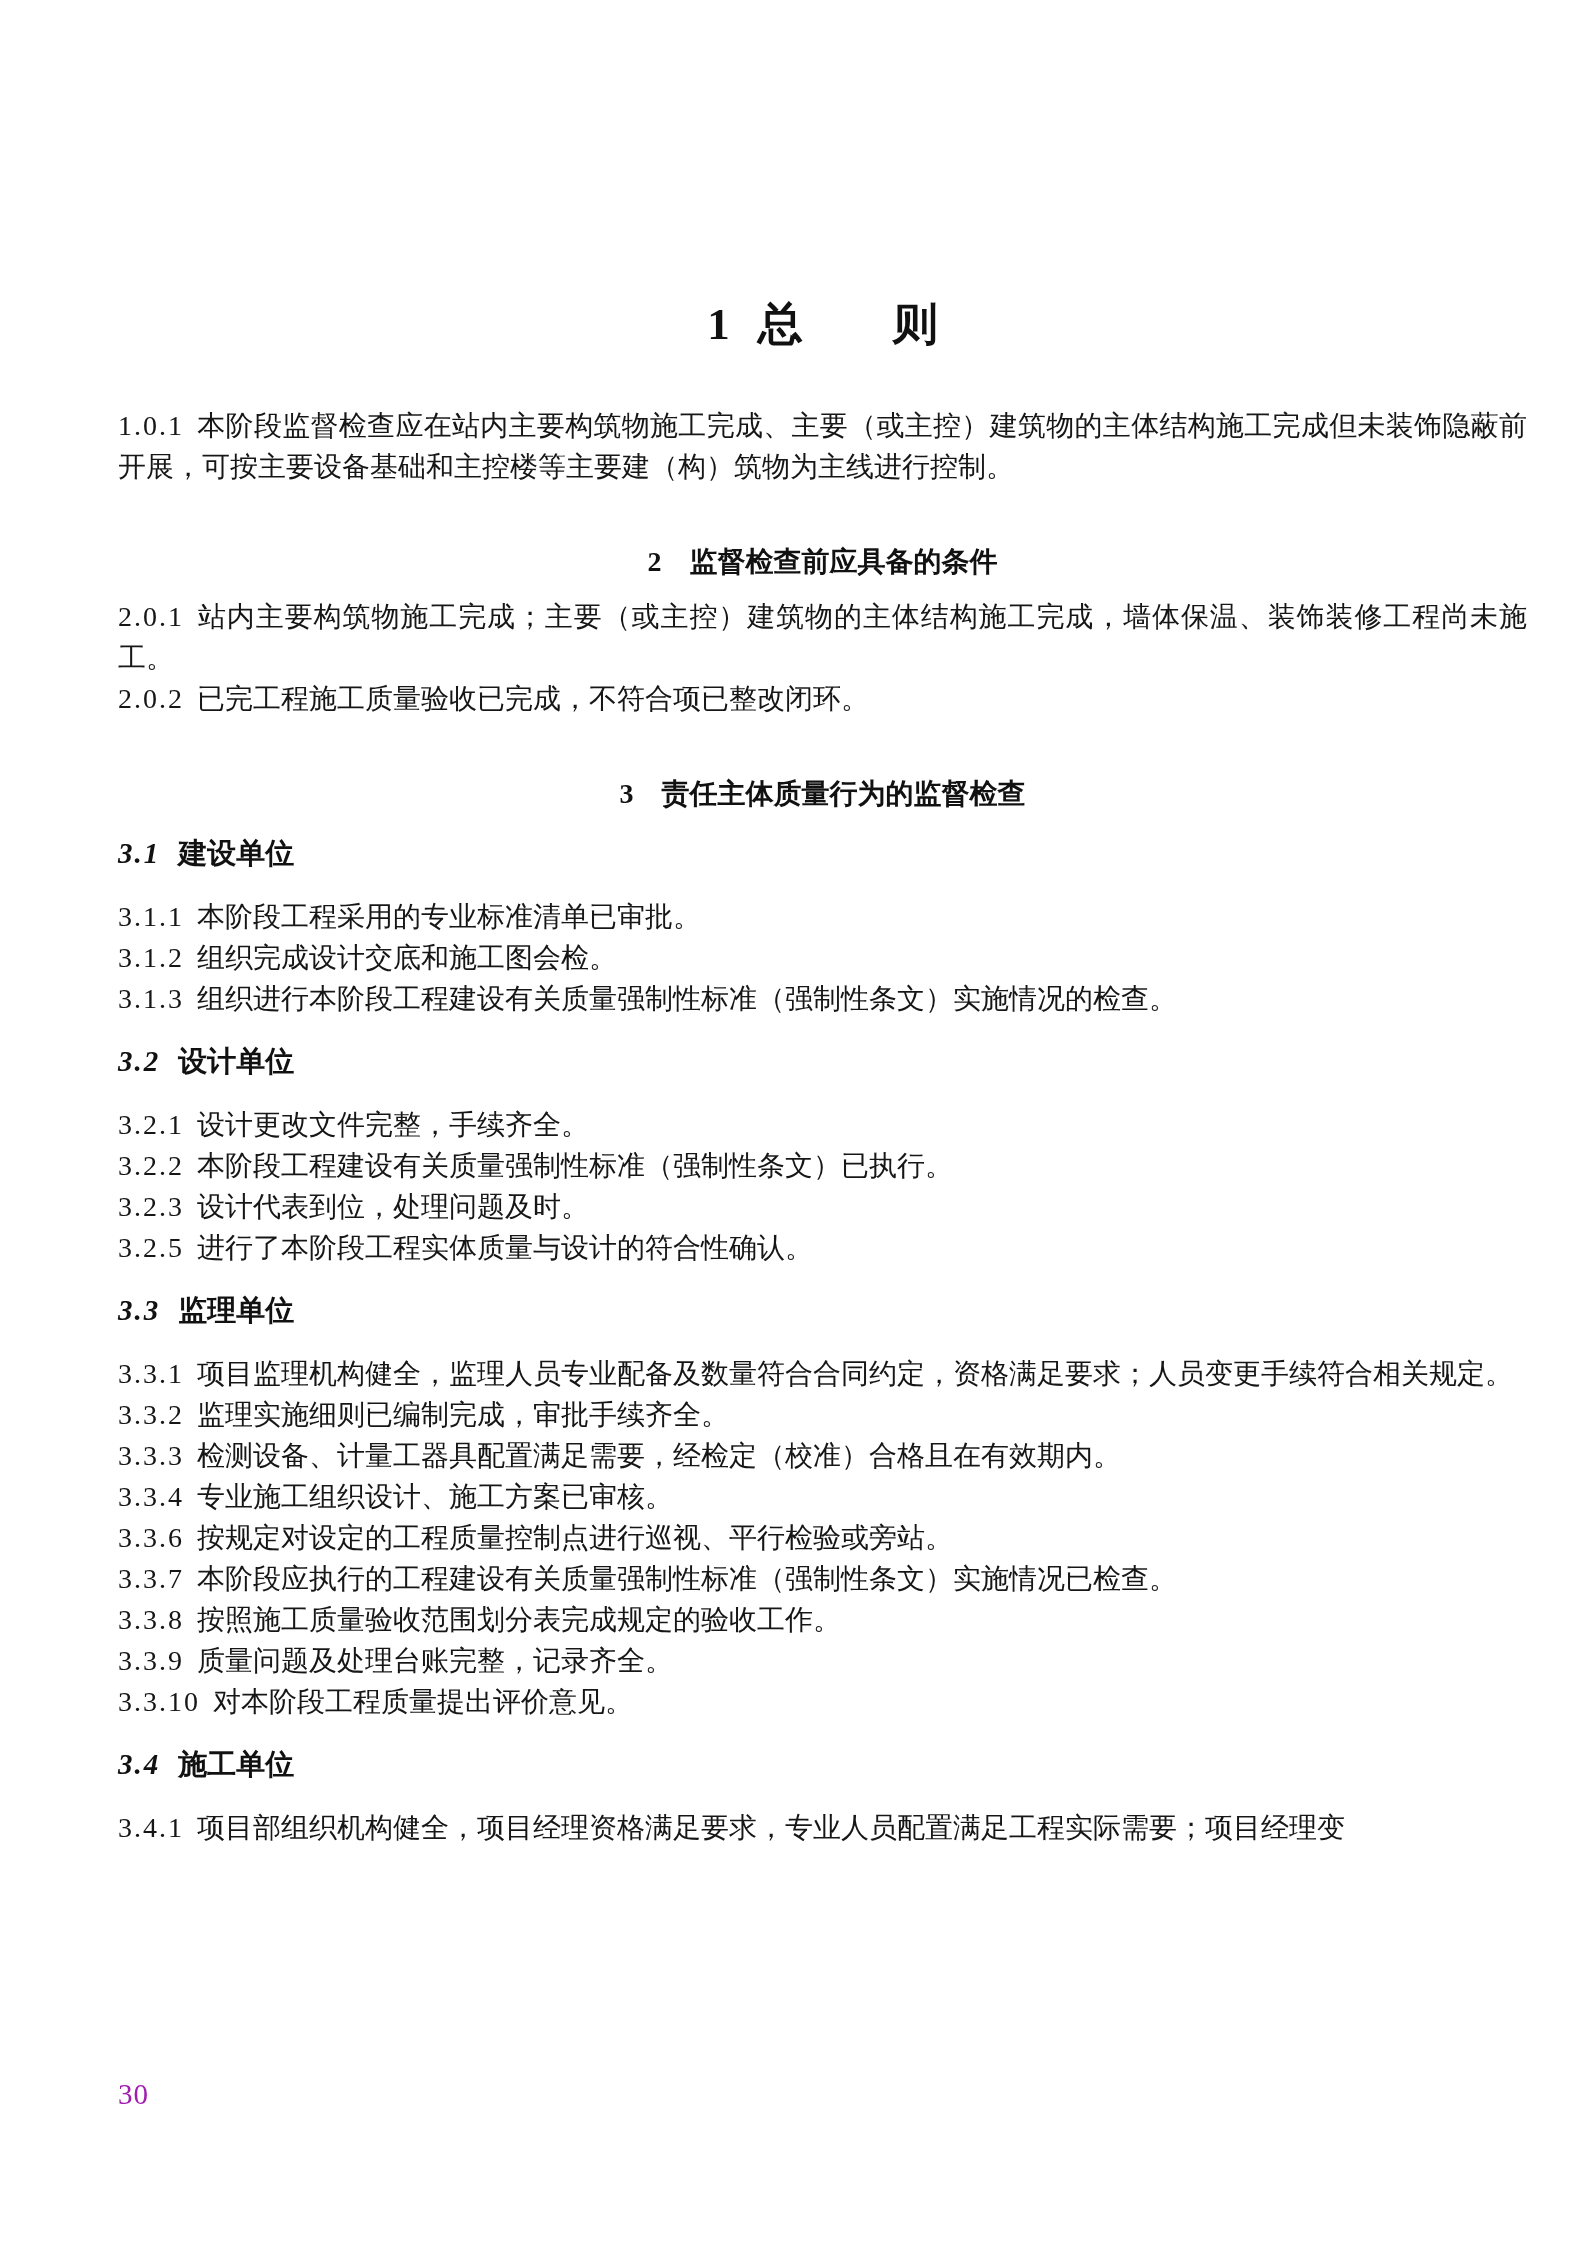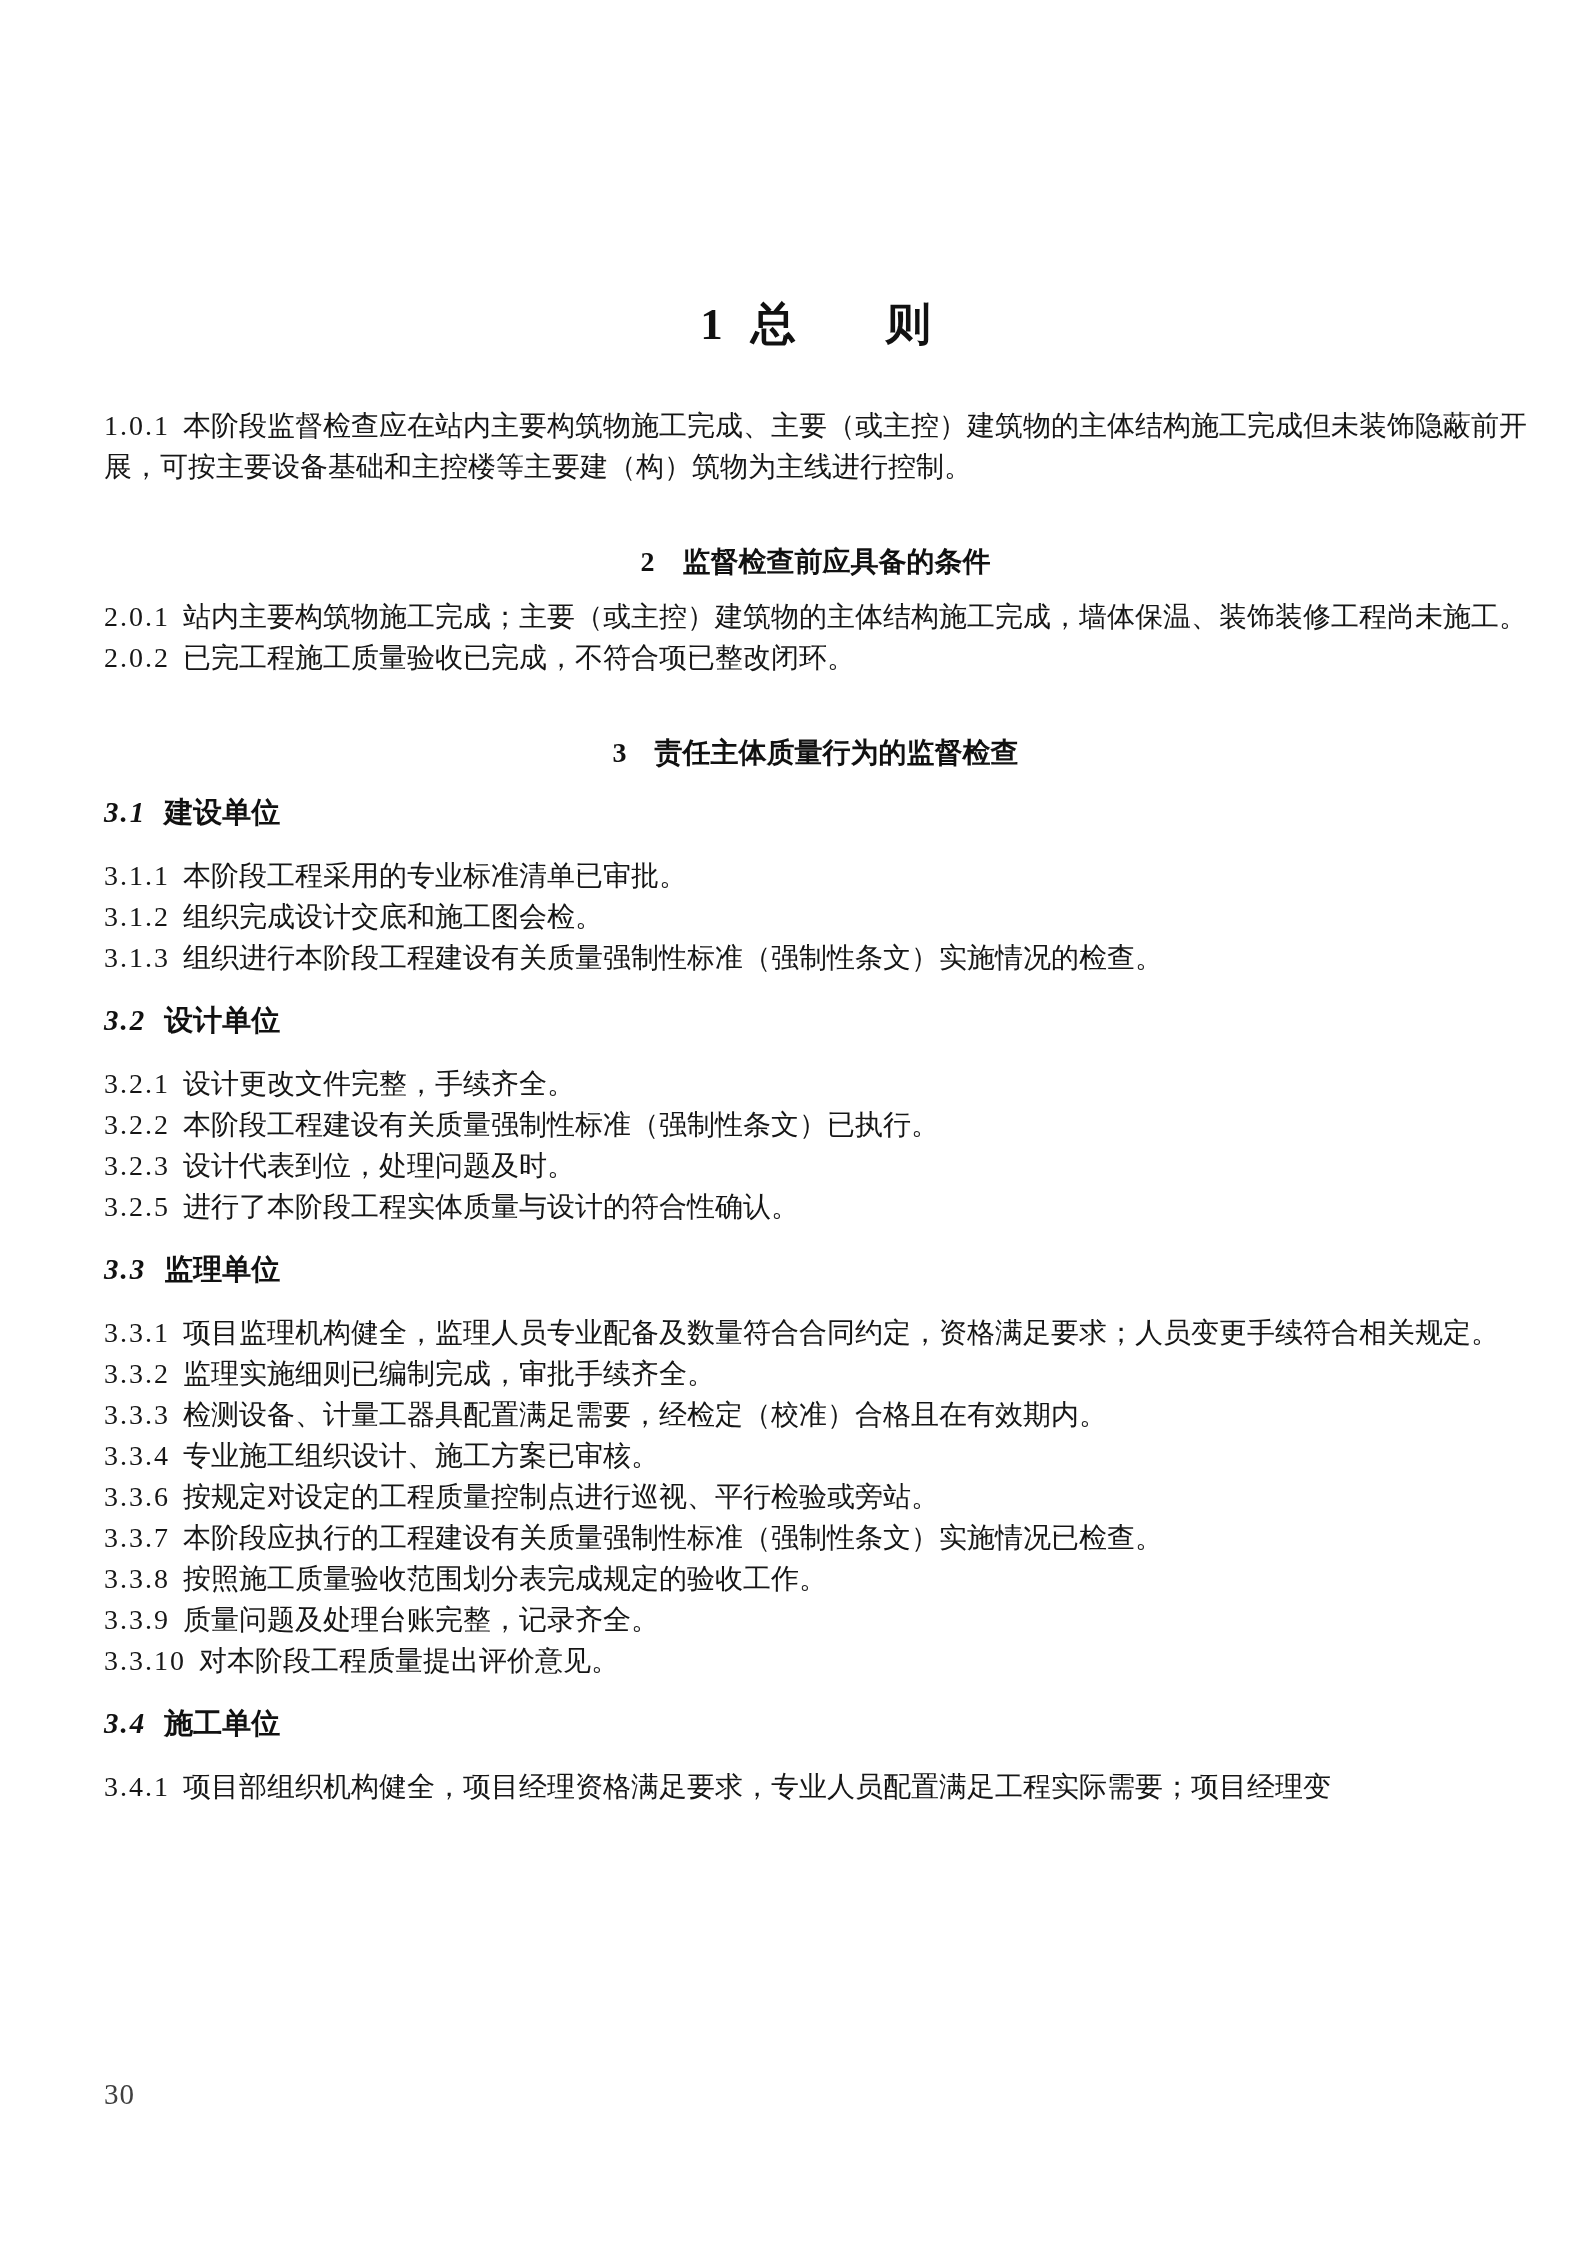--- a/index.html
+++ b/index.html
@@ -14,20 +14,21 @@
     overflow: hidden;
     color: #161616;
     font-family: "Liberation Serif", "DejaVu Serif", serif;
   }
   .page {
     position: absolute;
     inset: 0;
     padding: 298px 60px 0 104px;
     box-sizing: border-box;
     background: #ffffff;
+    margin-left: 14px;
   }
   
   .chapter-title {
     margin: 0;
     text-align: center;
     font-family: "Liberation Sans", "DejaVu Sans", sans-serif;
     font-weight: 700;
     color: #111;
   }
   .t1 {
@@ -73,21 +74,21 @@
     letter-spacing: 2px;
     margin-right: 18px;
     font-style: italic;
   }
   .page-number {
     position: absolute;
     left: 104px;
     top: 2078px;
     font-size: 29px;
     letter-spacing: 1px;
-    color: #404040;
+    color: #a21caf;
   }
 </style>
 </head>
 <body>
 
 <div class="page">
 
   <h1 class="chapter-title t1">
     <span class="ch-num">1</span><span>总　　则</span>
   </h1>

